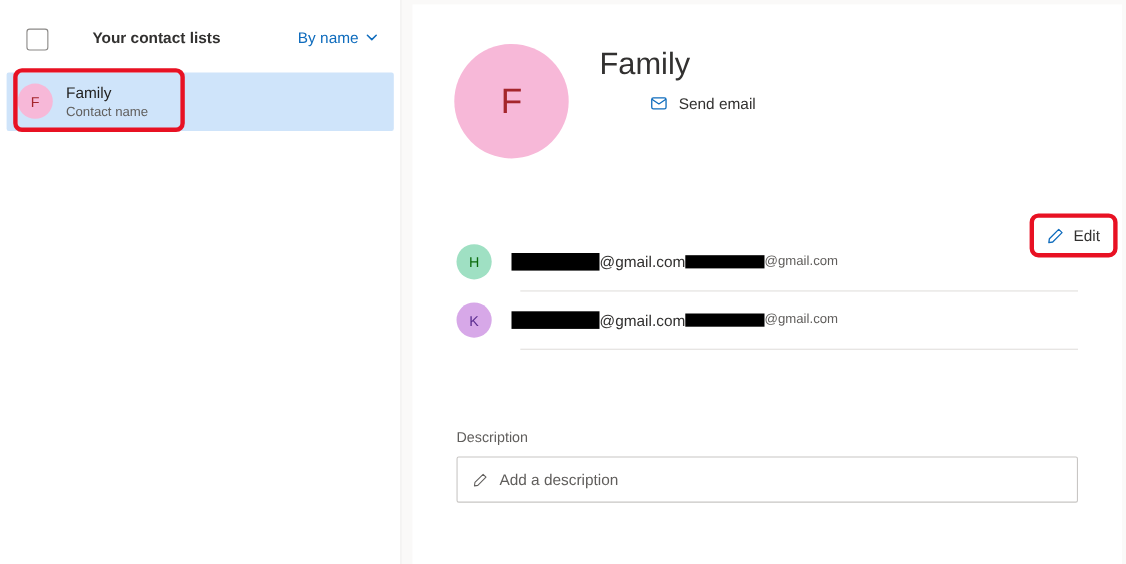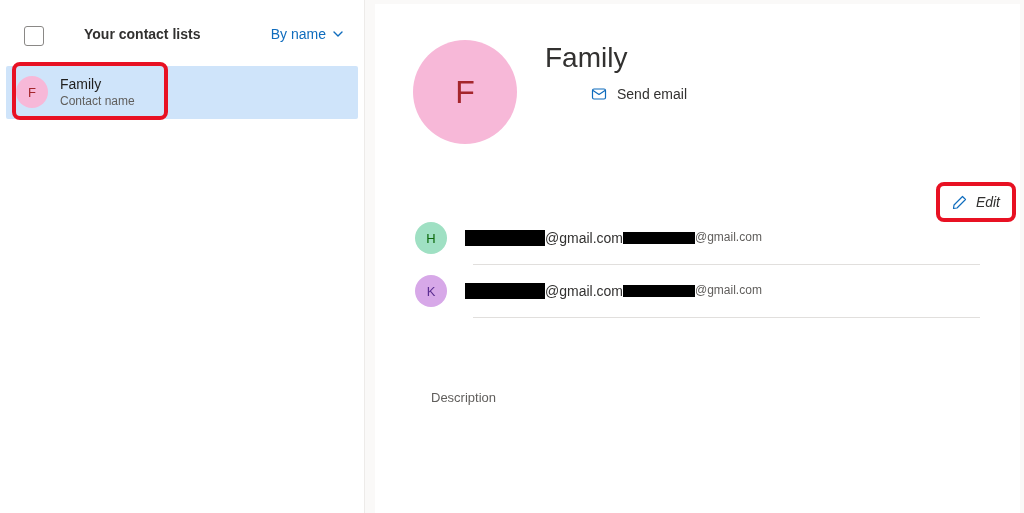--- a/index.html
+++ b/index.html
@@ -148,23 +148,22 @@
     font-size: 14px;
     cursor: pointer;
     margin-top: 6px;
     margin-left: 46px;
   }
   .send-email svg { color: #0f6cbd; }
 
   
   .edit-wrap {
     position: absolute;
-    top: 184px;
+    top: 196px;
     right: 10px;
-    font-style: italic;
   }
   .edit-btn {
     display: inline-flex;
     align-items: center;
     gap: 8px;
     font-size: 14px;
     color: #323130;
     cursor: pointer;
     padding: 6px 10px;
   }
@@ -211,21 +210,21 @@
     background:#000;
     height:16px;
     width:80px;
   }
   .redacted.sm { height:12px; width:72px; }
   .member-line2 .tail { font-size:12px; color:#605e5c; }
   .member-line1 .tail { font-size:14px; color:#323130; }
 
   
   .description-section {
-    margin: 72px 40px 0 56px;
+    margin: 72px 40px 0 40px;
   }
   .section-label { font-size: 13px; color: #605e5c; margin-bottom: 10px; }
   .desc-input {
     border: 1px solid #c8c6c4;
     border-radius: 2px;
     padding: 12px 14px;
     display:flex;
     align-items:center;
     gap:10px;
     color:#605e5c;
@@ -323,16 +322,22 @@
             <span class="tail">@gmail.com</span>
           </div>
         </div>
       </div>
       <div class="sep"></div>
 
     </div>
 
     <div class="description-section">
       <div class="section-label">Description</div>
+      <div class="desc-input">
+        <svg width="14" height="14" viewBox="0 0 16 16" fill="none">
+            <path d="M10.5 2.5l3 3L5 14l-3.5.5L2 11l8.5-8.5z" stroke="#605e5c" stroke-width="1.1" stroke-linejoin="round"></path>
+          </svg>
+        <span>Add a description</span>
+      </div>
     </div>
 
   </div>
 </div>
 
 </body></html>

